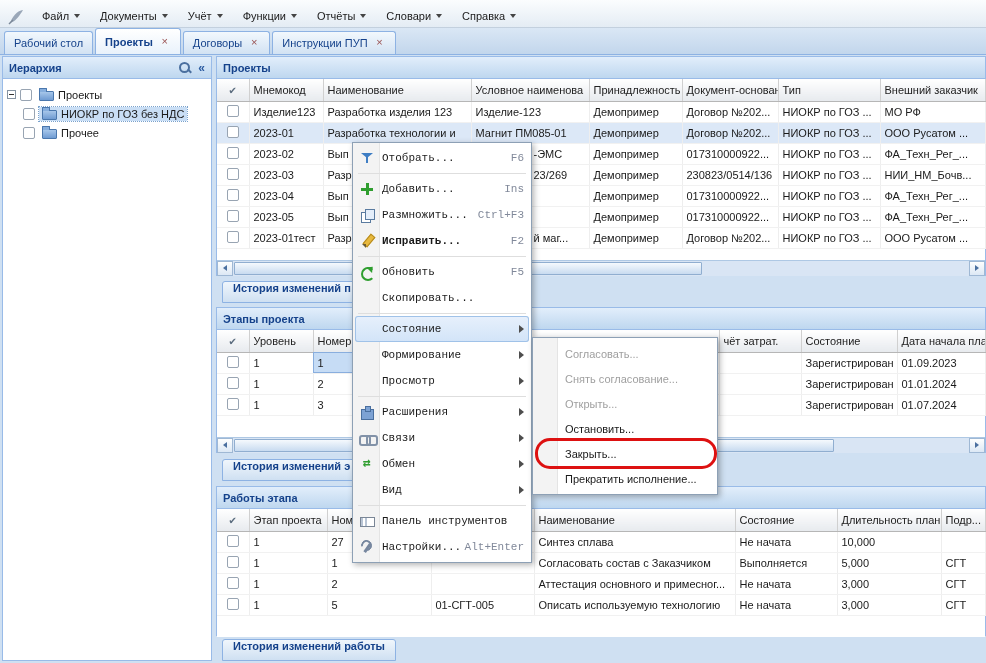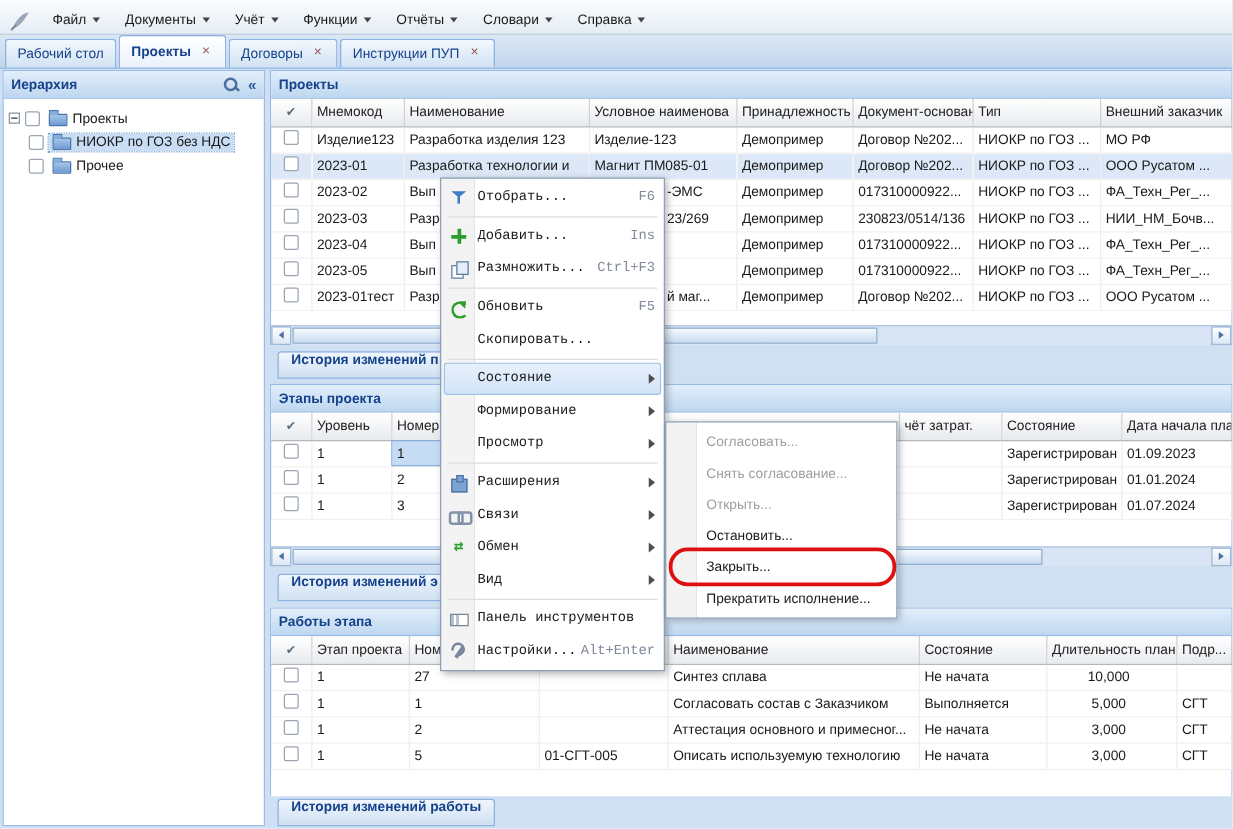--- a/index.html
+++ b/index.html
@@ -55,21 +55,21 @@
   table.grid { border-collapse:collapse; table-layout:fixed; width:768px; }
   .grid th { height:22px; background:linear-gradient(#ffffff,#e7eaee); border-right:1px solid #d0d0d0;
     border-bottom:1px solid #b6b6b6; font-weight:normal; text-align:left; padding:0 4px;
     overflow:hidden; white-space:nowrap; color:#222; }
   .grid td { height:21px; border-right:1px solid #eeeeee; border-bottom:1px solid #f1f1f1;
     padding:0 4px; overflow:hidden; white-space:nowrap; }
   tr.rowsel td { background:#dce8f7; }
   td.cellsel { background:#c6dcf5; outline:1px solid #89aede; outline-offset:-1px; }
   .csel { text-align:center !important; }
   .hcheck { color:#5a6b7d; font-size:10px; }
-  .num { text-align:center; padding-right:8px !important; }
+  .num { text-align:left; padding-right:8px !important; }
   .sorticon { display:inline-block; width:0; height:0; border-left:4px solid transparent;
     border-right:4px solid transparent; border-top:5px solid #56english6b80; border-top-color:#566b80; margin-left:5px; vertical-align:middle; }
   .filler { background:#fff; }
 
   
   .hscroll { height:16px; background:#d9e5f4; border-top:1px solid #aec8e4; display:flex; align-items:center; }
   .sbtn { width:16px; height:15px; background:linear-gradient(#fdfefe,#dce8f5); border:1px solid #9fb8d4;
     display:flex; align-items:center; justify-content:center; flex:0 0 16px; }
   .sbr { margin-left:auto; }
   .tri-l { width:0; height:0; border-top:3px solid transparent; border-bottom:3px solid transparent; border-right:4px solid #4a6f9f; }
@@ -512,20 +512,27 @@
         <span class="lbl">Добавить...</span>
         <span class="sc">Ins</span>
       </div>
     <div class="cmi">
         <span class="ico">
           <span class="ic ic-dup"></span>
         </span>
         <span class="lbl">Размножить...</span>
         <span class="sc">Ctrl+F3</span>
       </div>
+    <div class="cmi bold">
+        <span class="ico">
+          <span class="ic ic-edit"></span>
+        </span>
+        <span class="lbl">Исправить...</span>
+        <span class="sc">F2</span>
+      </div>
     <div class="cmsep"></div>
     <div class="cmi">
         <span class="ico">
           <span class="ic ic-refresh"></span>
         </span>
         <span class="lbl">Обновить</span>
         <span class="sc">F5</span>
       </div>
     <div class="cmi">
         <span class="ico"></span>

